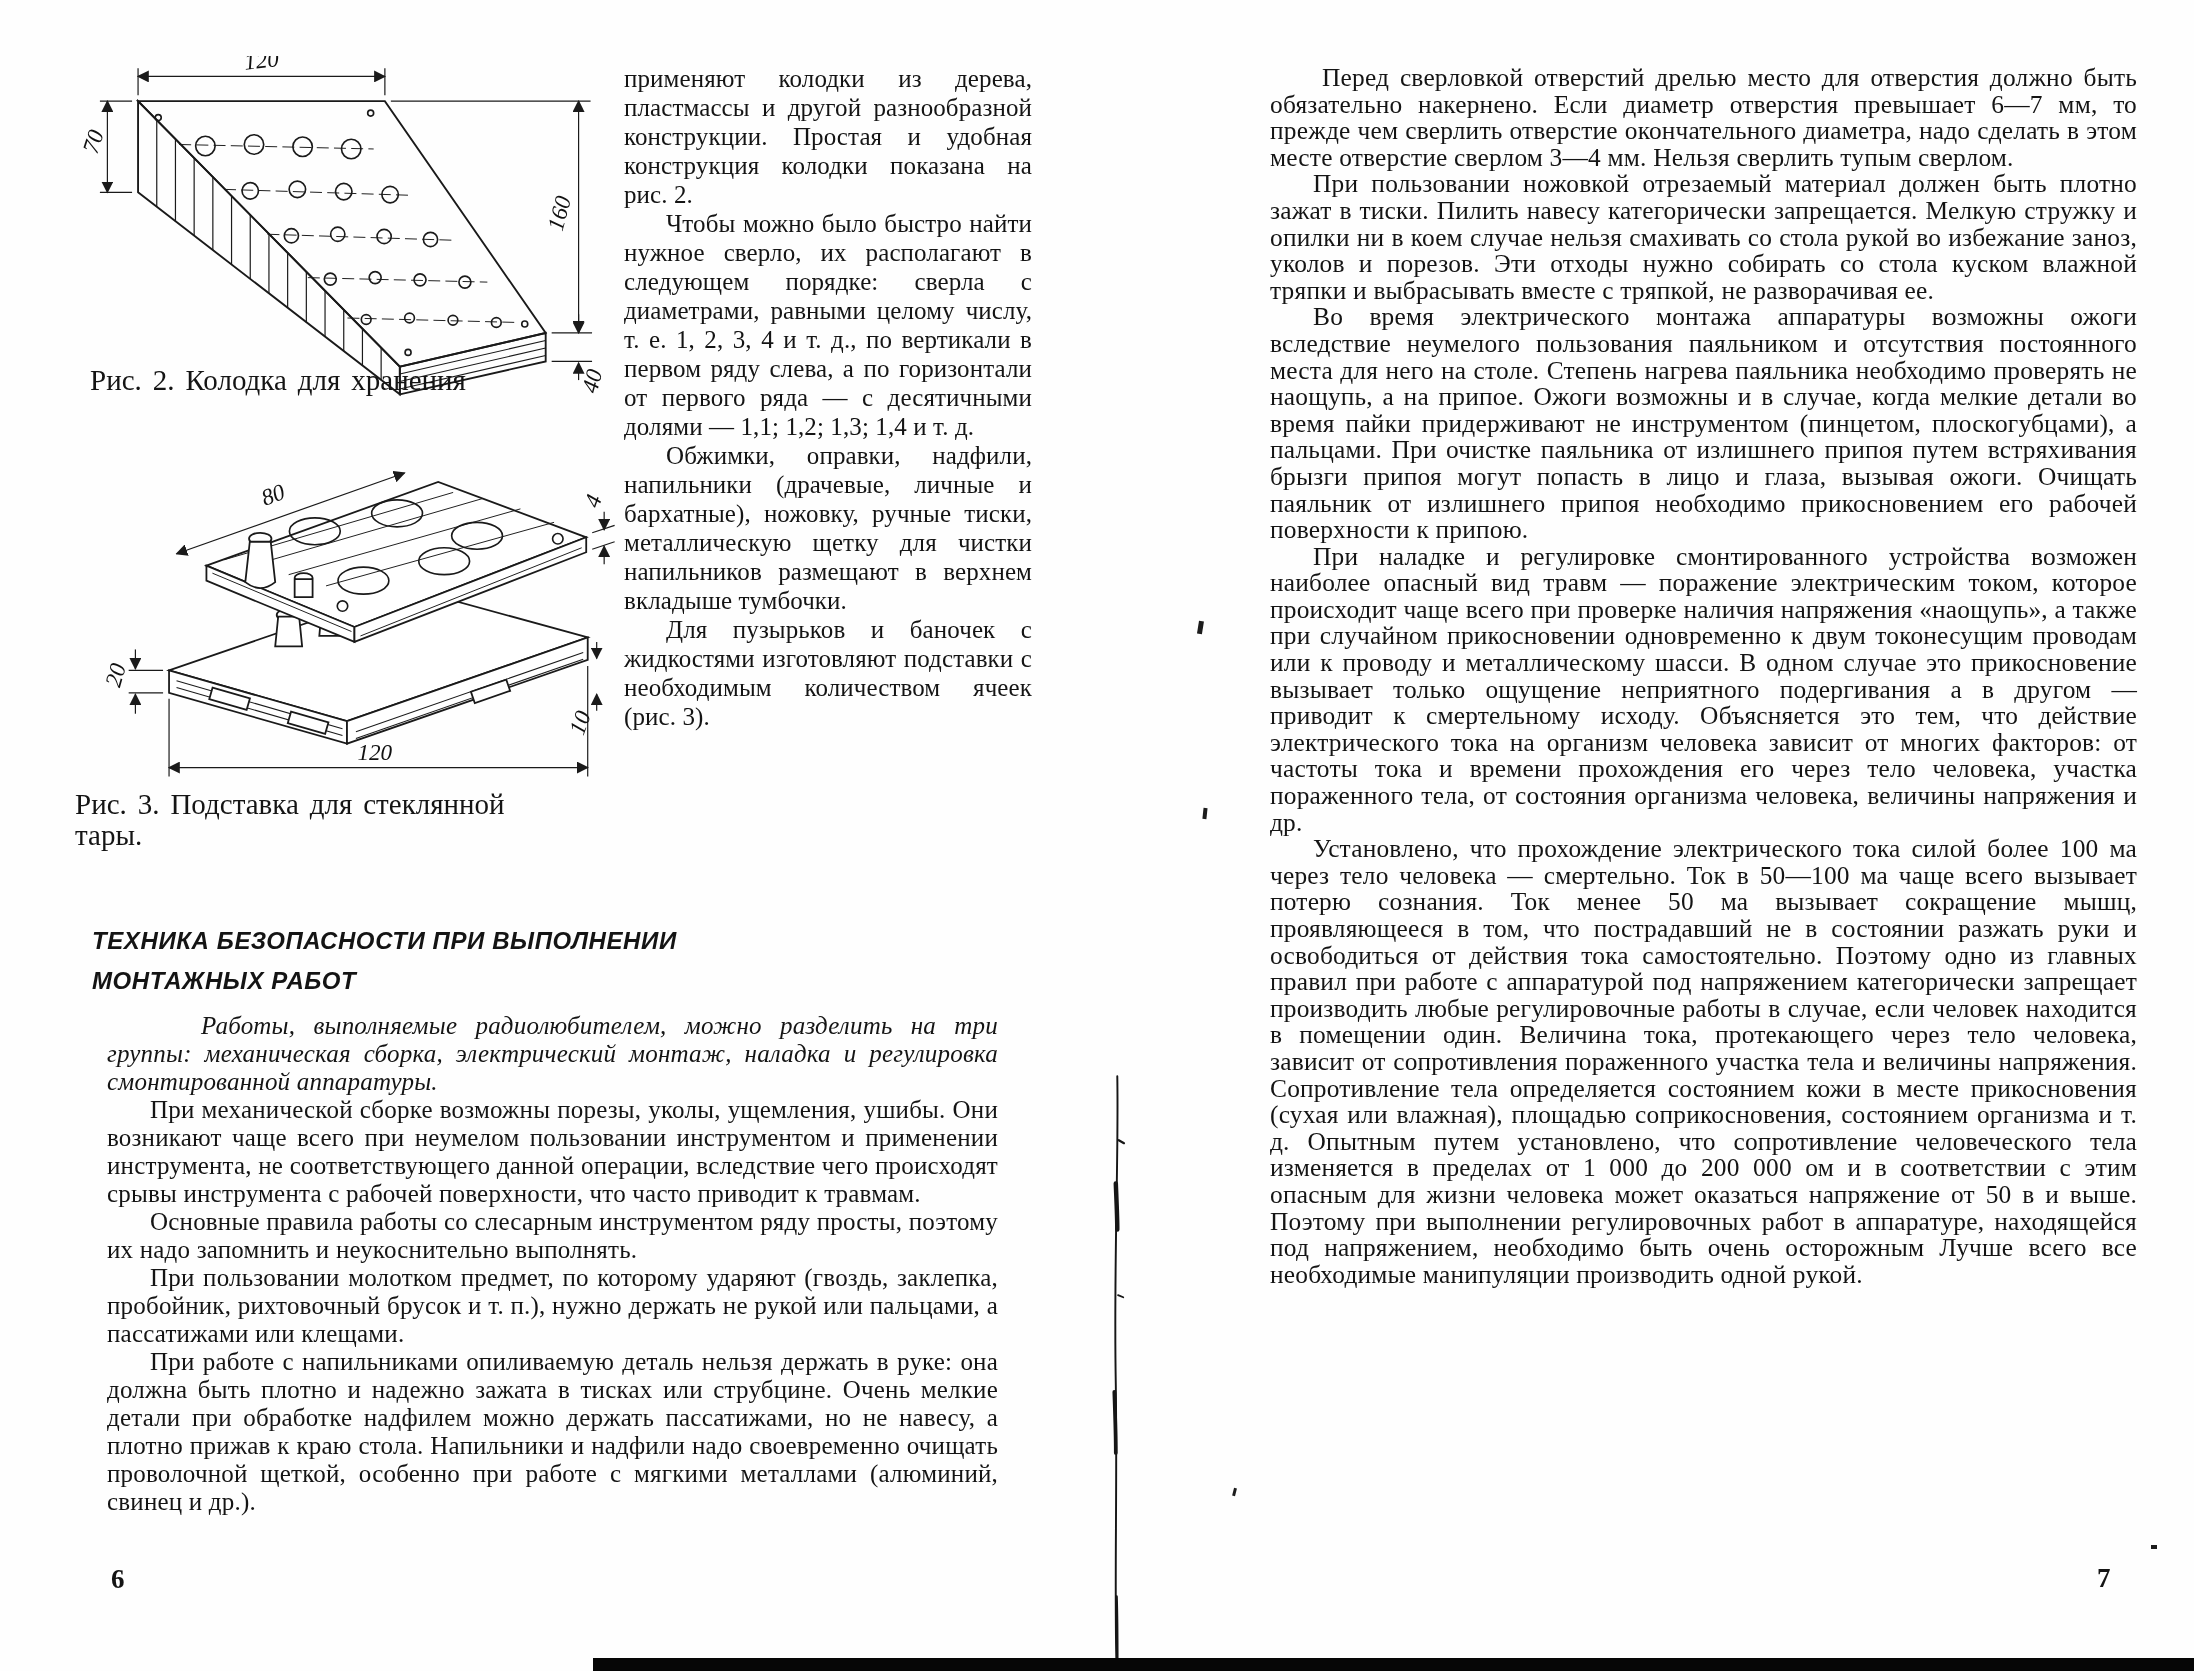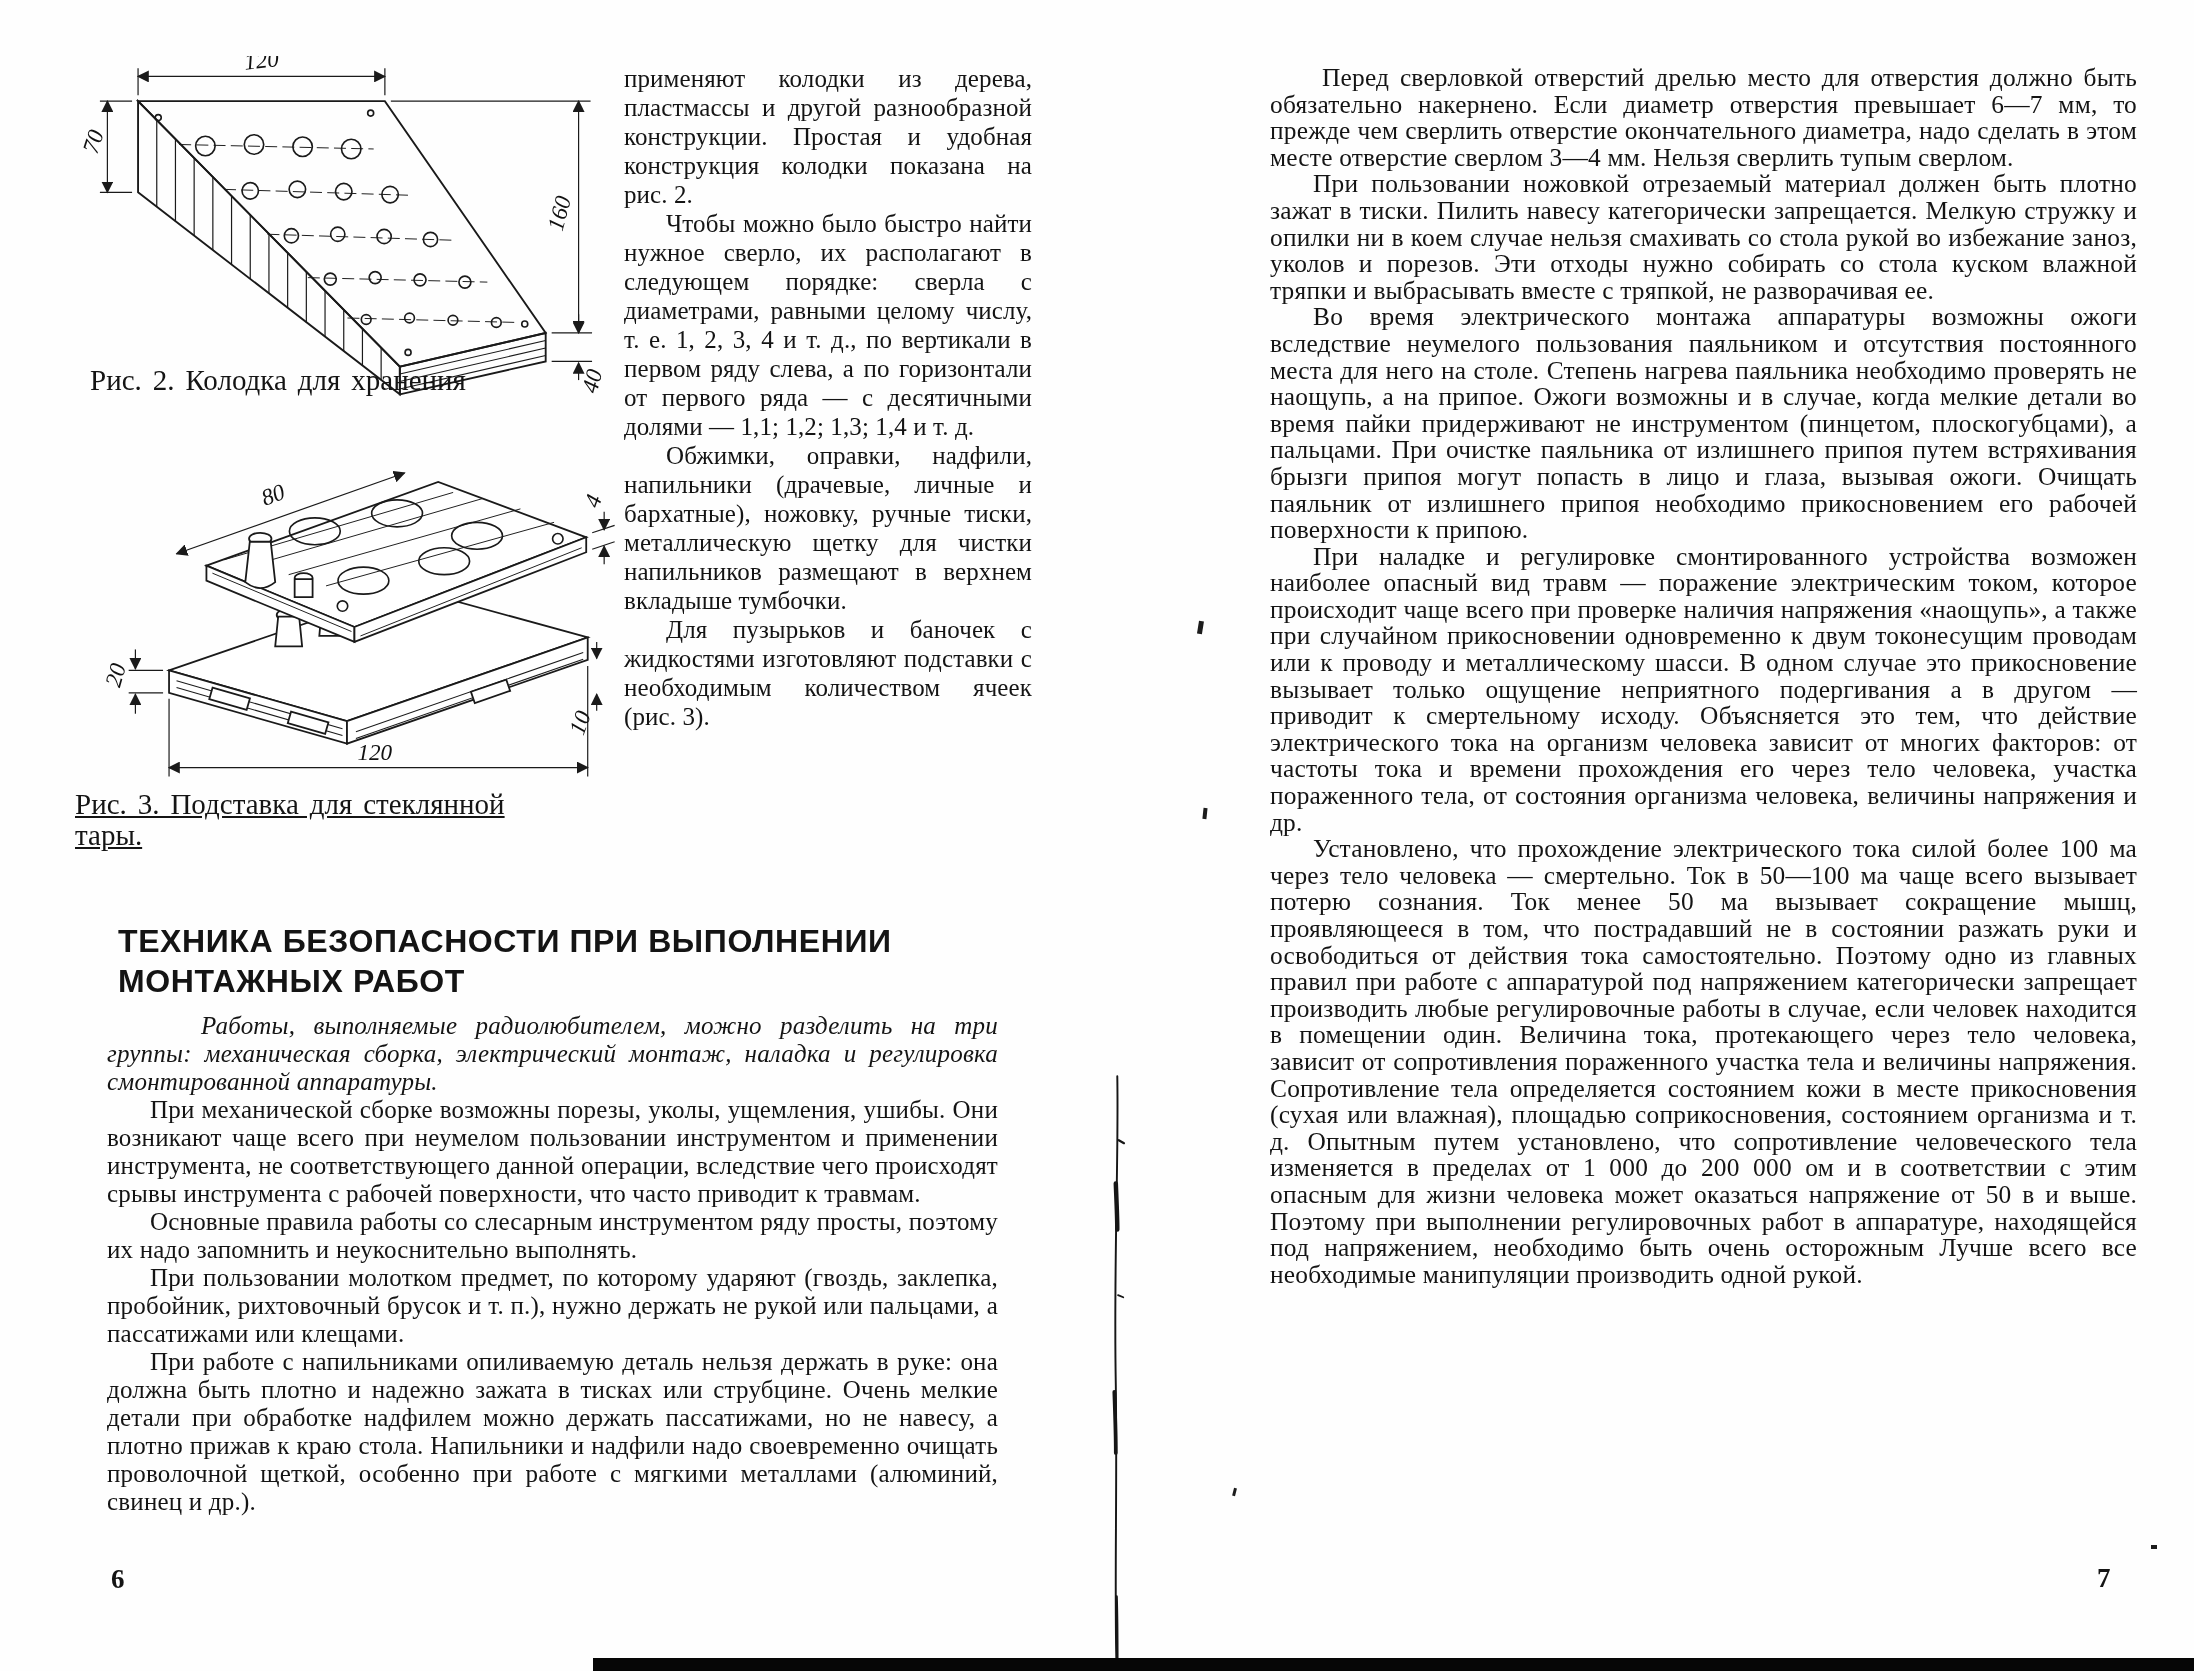--- a/index.html
+++ b/index.html
@@ -17,23 +17,23 @@
   .side-col p { margin:0; text-indent:42px; }
   .side-col p:first-child { text-indent:0; }
 
   .fig-svg { position:absolute; }
   .fig-caption {
     position:absolute; text-align:left;
     font-size:29px; line-height:31px; word-spacing:3.7px;
   }
 
   .heading {
-    position:absolute; left:118px; top:921px; width:935px;
+    position:absolute; left:92px; top:921px; width:935px;
     font-family:"Liberation Sans", sans-serif; font-weight:bold;
-    font-size:32px; line-height:40px; letter-spacing:0.6px;
+    font-size:24px; line-height:40px; letter-spacing:0.6px;font-style:italic;
   }
 
   .main-text { position:absolute; text-align:justify; letter-spacing:0.2px; }
   .main-text p { margin:0; text-indent:43px; }
 
   .main-left { left:107px; top:1012px; width:891px; font-size:25px; line-height:28px; }
   .main-left p:first-child { text-indent:94px;font-style:italic; }
 
   .main-right { left:1270px; top:64px; width:867px; font-size:25.4px; line-height:26.6px; }
   .main-right p:first-child { text-indent:52px; }
@@ -239,21 +239,21 @@
       <line x1="722" y1="126" x2="722" y2="102" marker-end="url(#m2)"></line>
       <line x1="712" y1="230" x2="712" y2="252" marker-end="url(#m2)"></line>
       <line x1="712" y1="322" x2="712" y2="300" marker-end="url(#m2)"></line>
     </g>
     <text class="dimtxt" x="268" y="48" transform="rotate(-20 268 48)">80</text>
     <text class="dimtxt" x="74" y="292" transform="rotate(-74 74 292)">20</text>
     <text class="dimtxt" x="392" y="388">120</text>
     <text class="dimtxt" x="714" y="52" transform="rotate(-70 714 52)">4</text>
     <text class="dimtxt" x="694" y="356" transform="rotate(-70 694 356)">10</text>
   </svg>
-  <div class="fig-caption" style="left:75px; top:789px; width:509px;text-decoration:underline;">
+  <div class="fig-caption" style="left:75px; top:789px; width:509px;">
     <div>Рис. 3. Подставка для стеклянной</div>
     <div>тары.</div>
   </div>
 
   <div class="side-col">
       <p>применяют колодки из дерева, пластмассы и другой разнообразной конструкции. Простая и удобная конструкция колодки показана на рис. 2.</p>
       <p>Чтобы можно было быстро найти нужное сверло, их располагают в следующем порядке: сверла с диаметрами, равными целому числу, т. е. 1, 2, 3, 4 и т. д., по вертикали в первом ряду слева, а по горизонтали от первого ряда — с десятичными долями — 1,1; 1,2; 1,3; 1,4 и т. д.</p>
       <p>Обжимки, оправки, надфили, напильники (драчевые, личные и бархатные), ножовку, ручные тиски, металлическую щетку для чистки напильников размещают в верхнем вкладыше тумбочки.</p>
       <p>Для пузырьков и баночек с жидкостями изготовляют подставки с необходимым количеством ячеек (рис. 3).</p>
     </div>

